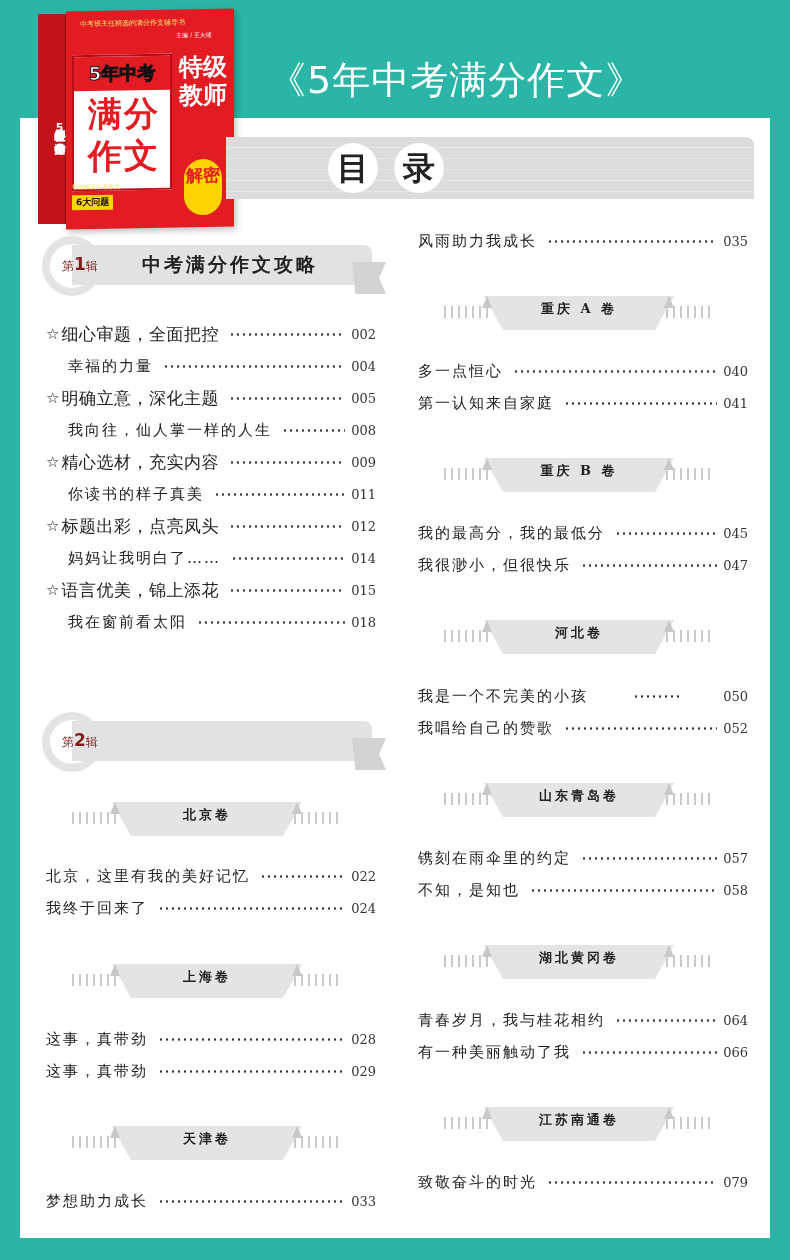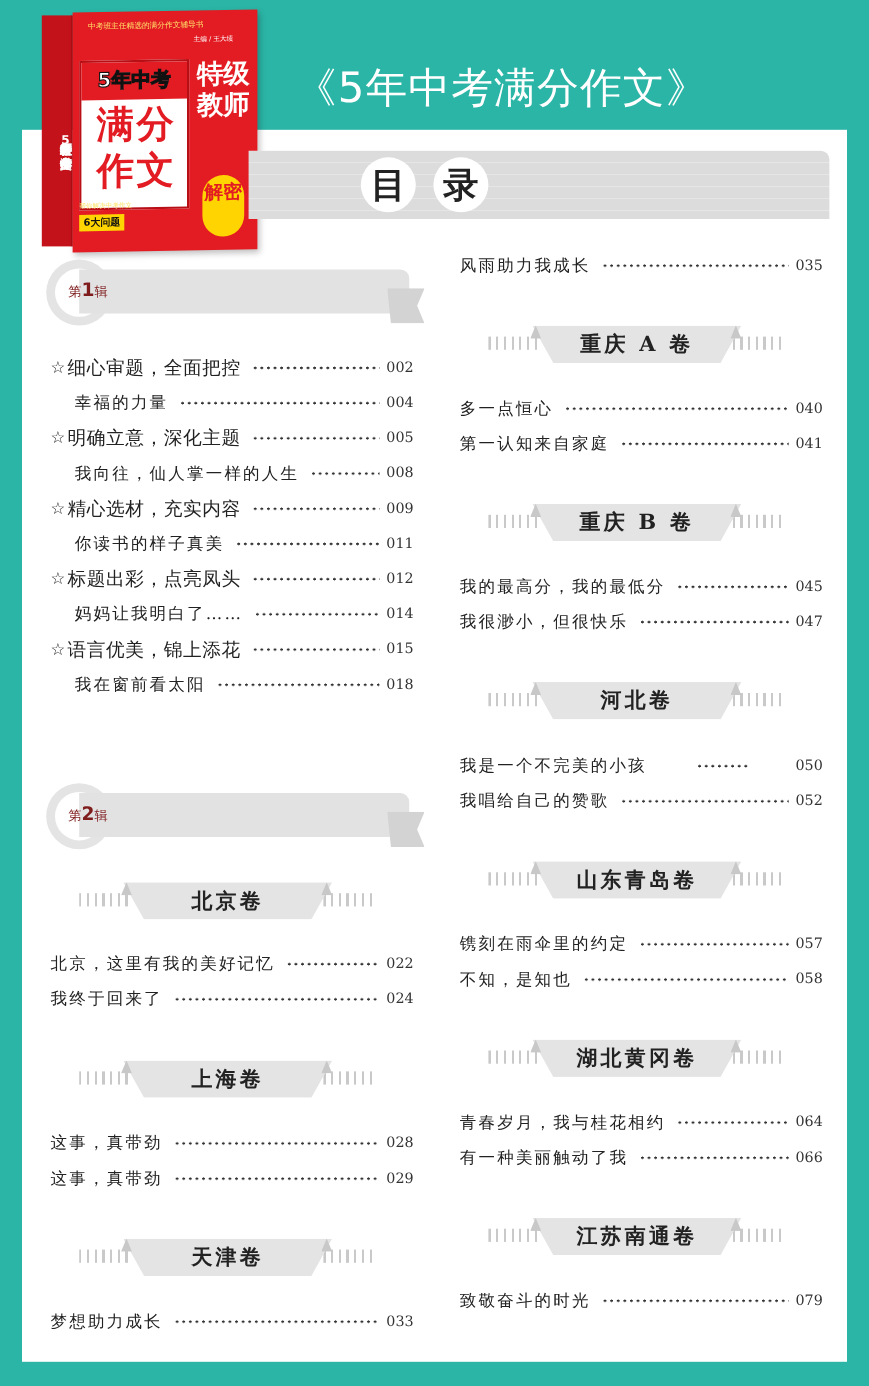--- a/index.html
+++ b/index.html
@@ -126,21 +126,21 @@
   .region-tab {
     position: absolute; left: 40px; top: 0; width: 190px; height: 34px; background: #e4e4e4;
     clip-path: polygon(0 0, 100% 0, 90% 100%, 10% 100%);
   }
   .region-arrow {
     position: absolute; top: 0; width: 10px; height: 12px; background: #c8c8c8;
     clip-path: polygon(50% 0, 100% 100%, 0 100%);
   }
   .region-label {
     position: absolute; left: 40px; width: 190px; top: 4px; text-align: center;
-    font-family: "DejaVu Serif", serif; font-weight: bold; font-size: 19px; color: #222; letter-spacing: 3px;
+    font-family: "DejaVu Serif", serif; font-weight: bold; font-size: 13px; color: #222; letter-spacing: 3px;
   }
   
   .entry {
     position: absolute; height: 24px; display: flex; align-items: center; white-space: nowrap;
     color: #222;
   }
   .entry .t { font-family: "DejaVu Serif", serif; font-size: 15px; letter-spacing: 2px; }
   .entry.head .t { font-family: "DejaVu Sans", sans-serif; font-size: 17px; letter-spacing: 0.5px; }
   .entry .star { font-size: 15px; margin-right: 2px; }
   .entry .dots {
@@ -177,20 +177,21 @@
 <div class="toc-circle" style="left:328px">目</div>
 <div class="toc-circle" style="left:394px">录</div>
 
 <div class="part" style="left:42px; top:236px; width:350px;">
   <div class="part-circle">
       <div class="part-circle-inner"></div>
     </div>
   <div class="part-ribbon"></div>
   <div class="part-tail"></div>
   <div class="part-label"><span>第</span><b>1</b><span>辑</span></div>
+  <div class="part-title" style="left:100px">中考满分作文攻略</div>
 </div>
 
 <div class="entry head" style="left:46px; top:322px; width:330px;">
     <span class="star">☆</span>
     <span class="t">细心审题，全面把控</span>
     <span class="dots"></span>
     <span class="p">002</span>
   </div>
 <div class="entry ind" style="left:46px; top:354px; width:330px;">
     <span class="t">幸福的力量</span>

